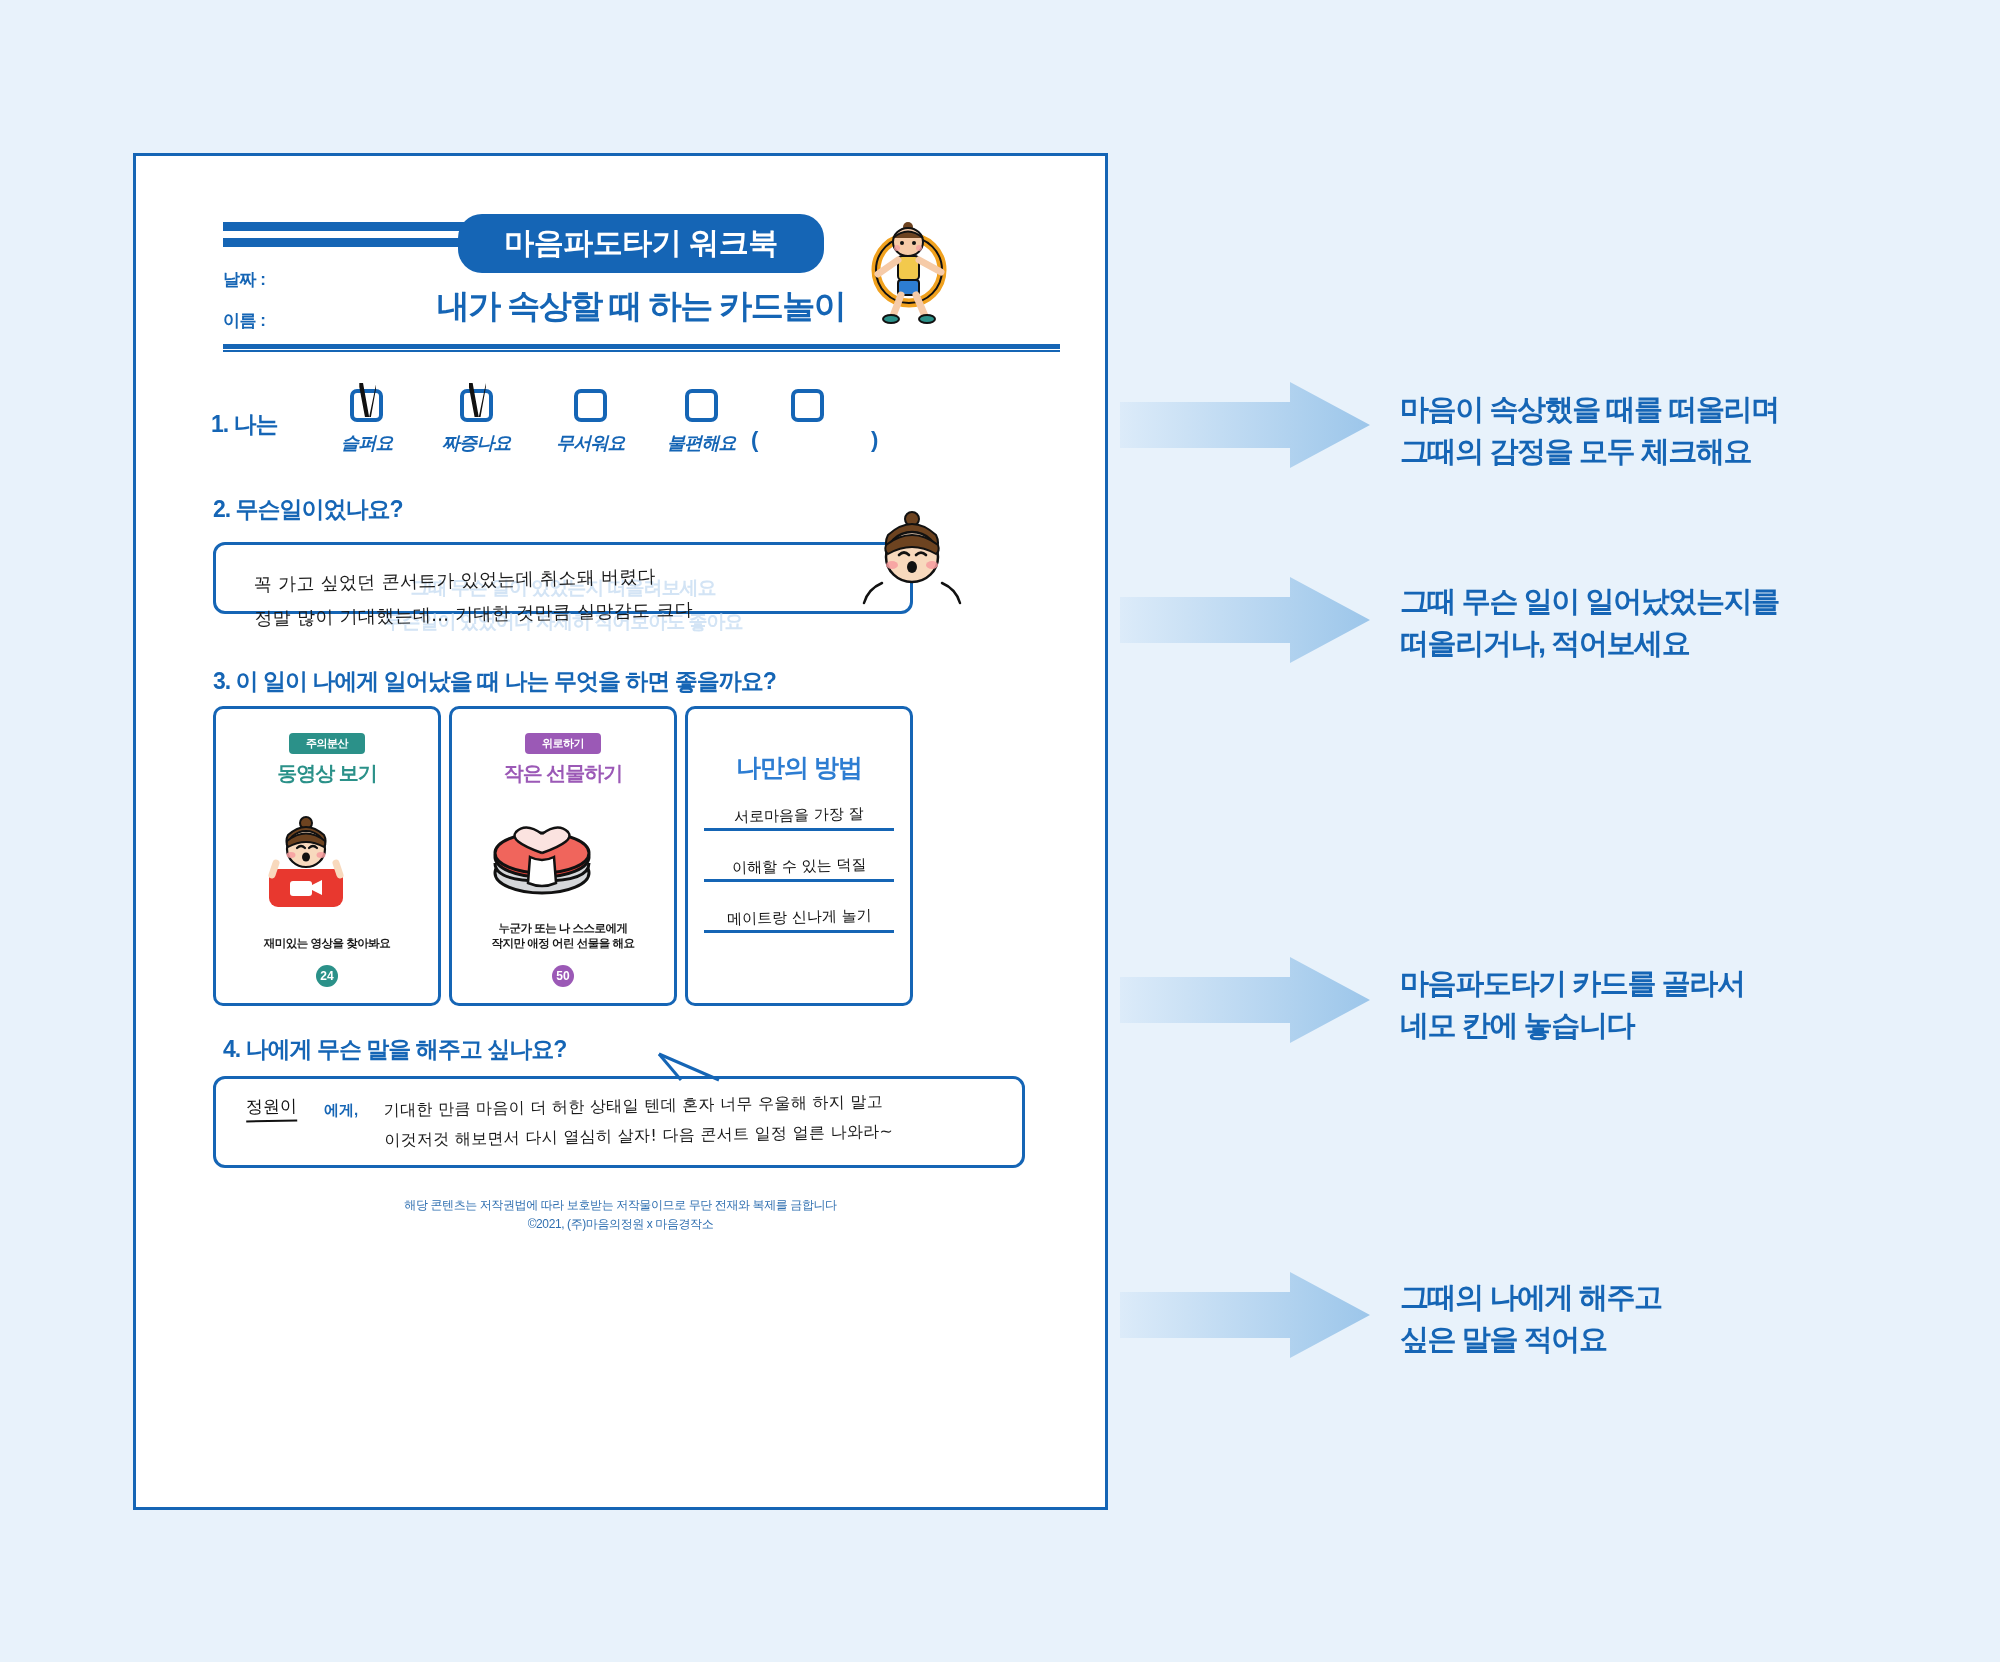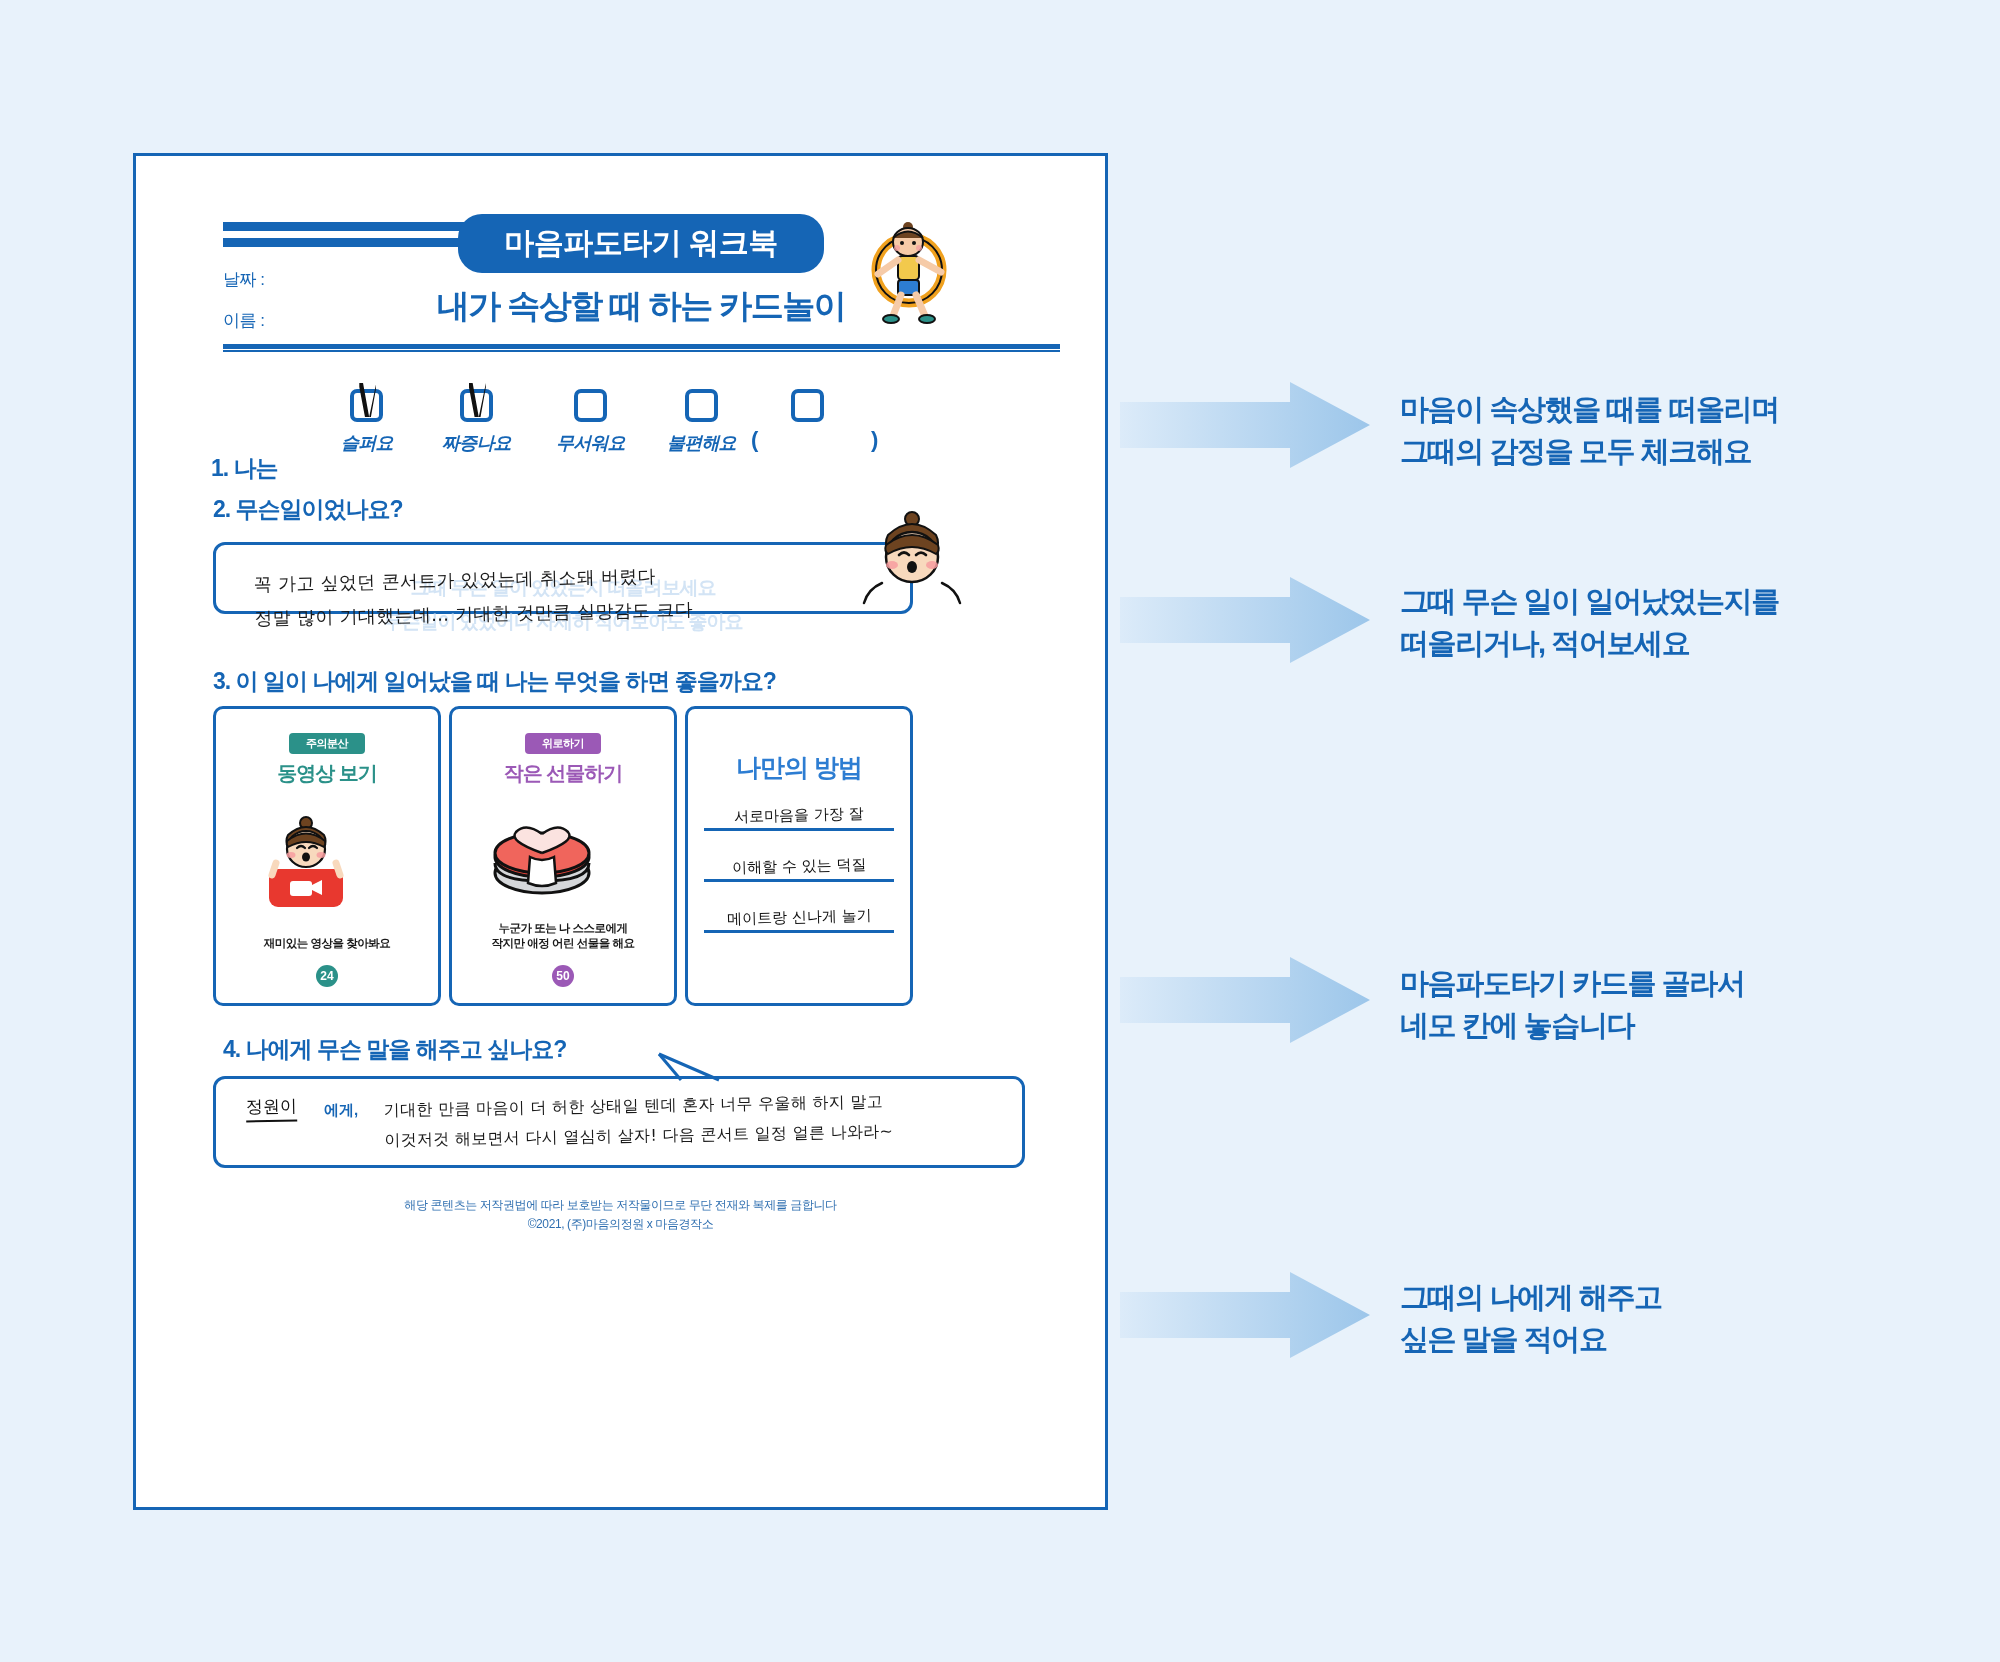--- a/index.html
+++ b/index.html
@@ -49,21 +49,21 @@
     height: 9px;
     margin-bottom: 7px;
   }
   .hdr-bars .bar:last-child { margin-bottom: 0; }
 
   .field-labels {
     position: absolute;
     left: 42px;
     top: 72px;
     color: #1565b5;
-    font-weight: 400;
+    font-weight: 700;
     font-size: 17px;
     letter-spacing: -0.5px;
   }
   .field-labels div { margin-bottom: 18px; }
 
   .title-block {
     position: absolute;
     left: 245px;
     top: 18px;
     width: 430px;
@@ -121,21 +121,20 @@
     position: absolute;
     left: 30px;
     top: 185px;
     width: 740px;
     height: 95px;
   }
   .q1-label {
     position: absolute;
     left: 0;
     top: 28px;
-    margin-top: 44px;
   }
   .chk-group { position: absolute; text-align: center; }
   .chk-box {
     width: 33px;
     height: 33px;
     border: 4px solid #1565b5;
     border-radius: 7px;
     margin: 0 auto;
     position: relative;
     background: #fff;

